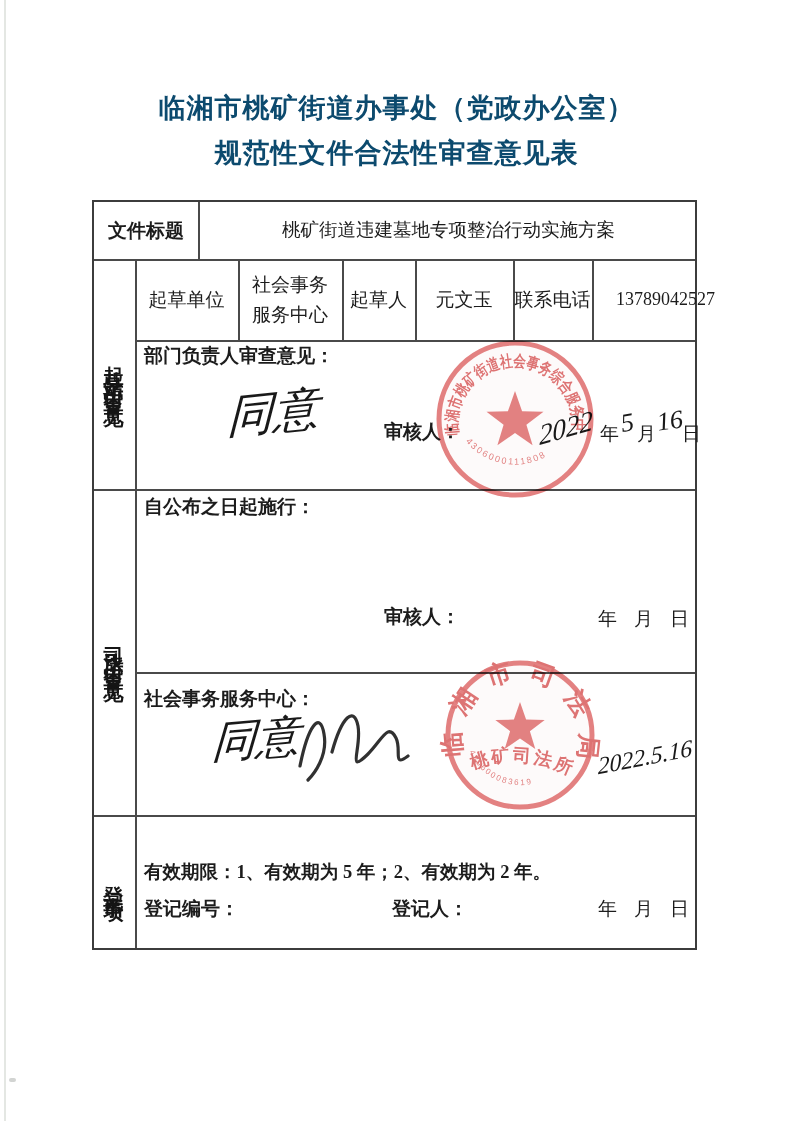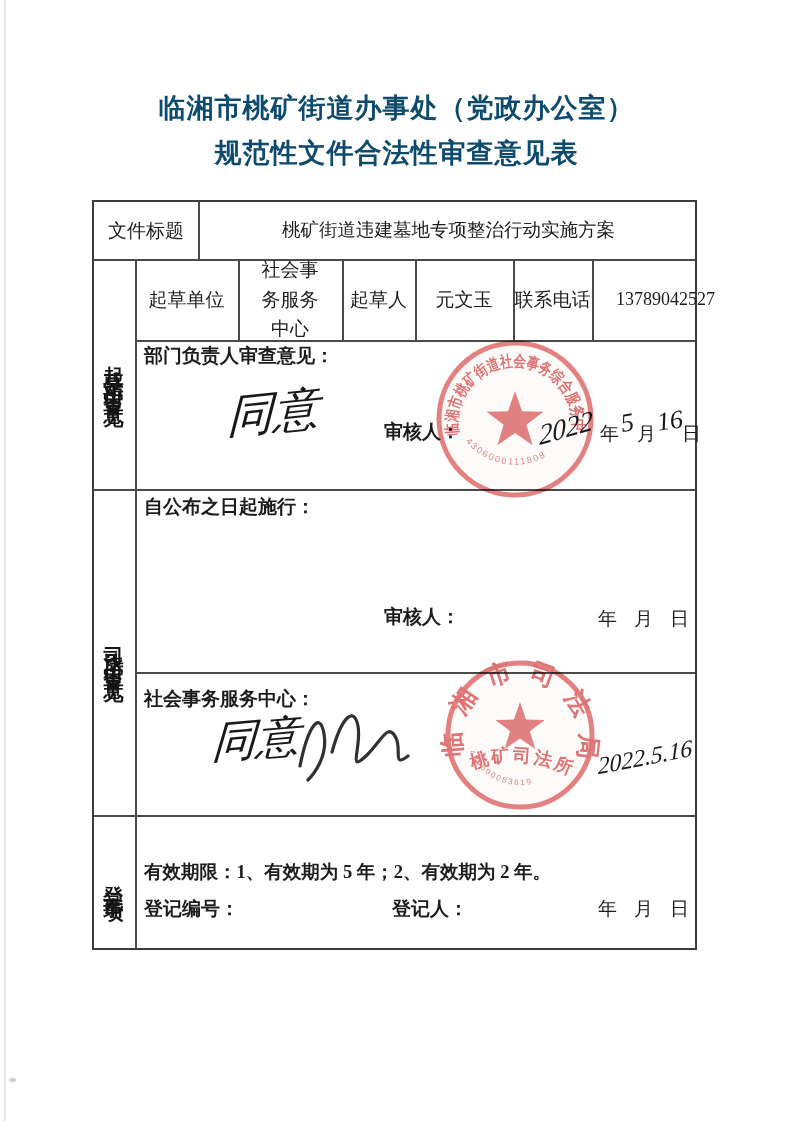--- a/index.html
+++ b/index.html
@@ -45,25 +45,25 @@
   <div class="hline" style="left:41px;top:470px;width:560px;"></div>
   <div class="hline" style="left:0;top:613px;width:601px;"></div>
   <div class="vline" style="left:41px;top:57px;height:689px;"></div>
   <div class="vline" style="left:104px;top:0;height:57px;"></div>
   <div class="vline" style="left:144px;top:57px;height:81px;"></div>
   <div class="vline" style="left:248px;top:57px;height:81px;"></div>
   <div class="vline" style="left:321px;top:57px;height:81px;"></div>
   <div class="vline" style="left:419px;top:57px;height:81px;"></div>
   <div class="vline" style="left:498px;top:57px;height:81px;"></div>
 
-  <div class="cell" style="left:0;top:0;width:104px;height:57px;font-weight:400;">文件标题</div>
+  <div class="cell" style="left:0;top:0;width:104px;height:57px;font-weight:700;">文件标题</div>
   <div class="cell" style="left:104px;top:0;width:501px;height:57px;font-size:18.5px;">桃矿街道违建墓地专项整治行动实施方案</div>
 
   <div class="cell" style="left:41px;top:57px;width:103px;height:81px;">起草单位</div>
-  <div class="cell" style="left:146px;top:57px;width:100px;height:81px;padding:0 15px;box-sizing:border-box;">社会事务服务中心</div>
+  <div class="cell" style="left:146px;top:57px;width:100px;height:81px;padding:0 6px;box-sizing:border-box;">社会事务服务中心</div>
   <div class="cell" style="left:248px;top:57px;width:73px;height:81px;">起草人</div>
   <div class="cell" style="left:321px;top:57px;width:98px;height:81px;">元文玉</div>
   <div class="cell" style="left:419px;top:57px;width:79px;height:81px;">联系电话</div>
   <div class="cell num" style="left:498px;top:57px;width:107px;height:81px;font-size:18px;padding-left:20px;">13789042527</div>
 
   <div class="side" style="left:0;top:57px;width:41px;height:230px;">
     <span>起草站所审查意见</span>
   </div>
   <div class="side" style="left:0;top:287px;width:41px;height:326px;">
     <span>司法所审查意见</span>

